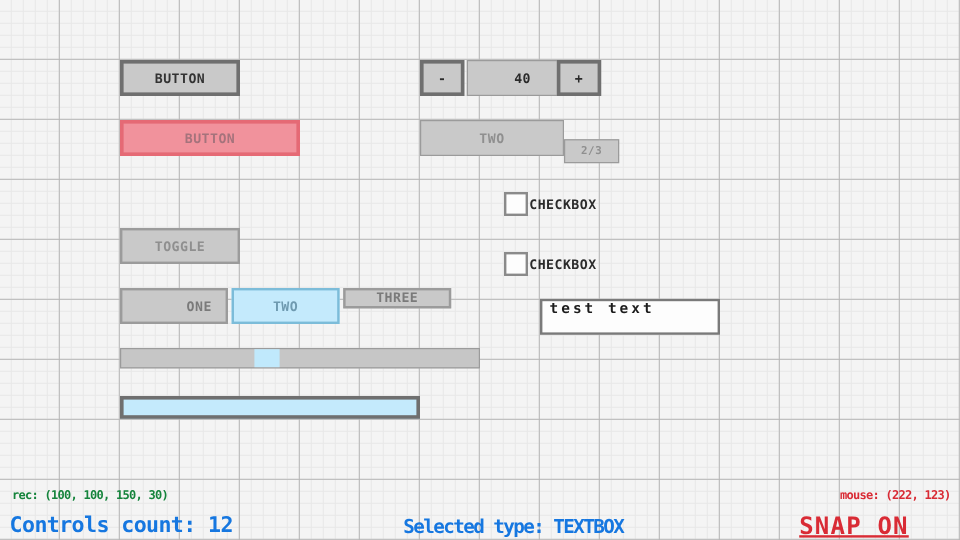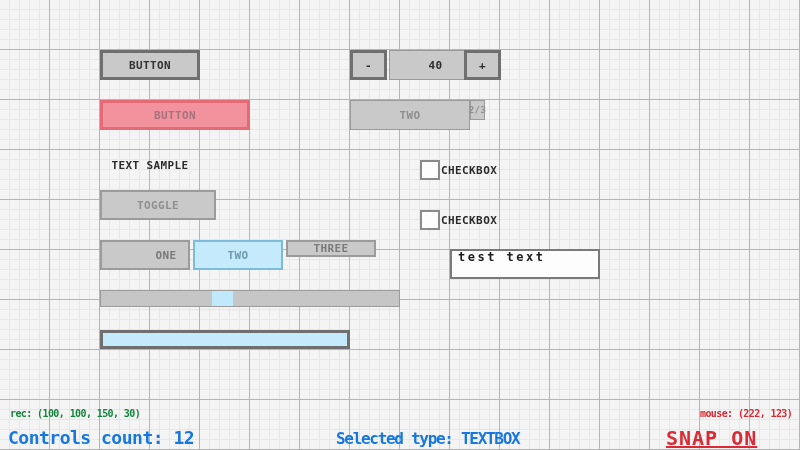--- a/index.html
+++ b/index.html
@@ -24,37 +24,37 @@
     display:flex; align-items:center; justify-content:center;
     font:bold 11px "DejaVu Sans Mono","Liberation Mono",monospace;
     letter-spacing:0.4px; color:#303030; user-select:none;
   }
   
   #btn-normal   { left:100px; top:50px;  width:100px; height:30px; background:#c9c9c9; border:3px solid #6f6f6f; color:#333333; }
   #btn-selected { left:100px; top:100px; width:150px; height:30px; background:#f1929c; border:3px solid #e56a75; color:#a5737c; }
   
   #text-sample  { left:100px; top:150px; width:100px; height:30px; color:#2b2b2b; }
   
-  #toggle       { left:100px; top:190px; width:116px; height:30px; background:#c9c9c9; border:2px solid #9b9b9b; color:#8f8f8f; }
+  #toggle       { left:100px; top:190px; width:100px; height:30px; background:#c9c9c9; border:2px solid #9b9b9b; color:#8f8f8f; }
   
   #seg-one   { left:100px; top:240px; width:90px; height:30px; background:#c9c9c9; border:2px solid #9b9b9b; color:#7a7a7a;padding-left:42px; }
   #seg-two   { left:193px; top:240px; width:90px; height:30px; background:#c4eafc; border:2px solid #7cbcd9; color:#6f9ab0; }
   #seg-three { left:286px; top:240px; width:90px; height:17px; background:#c9c9c9; border:2px solid #9b9b9b; color:#7a7a7a; }
   
   #slider        { left:100px; top:290px; width:300px; height:17px; background:#c6c6c6; border:1px solid #9b9b9b; }
   #slider-handle { position:absolute; left:111px; top:0;  width:21px; height:15px; background:#c0e9fc; }
   
   #progress { left:100px; top:330px; width:250px; height:19px; background:#c4eafc; border:3px solid #6f6f6f; }
   
   #stepper-minus { left:350px; top:50px; width:37px; height:30px; background:#c9c9c9; border:3px solid #6f6f6f; color:#2b2b2b; }
   #stepper-value { left:389px; top:50px; width:93px; height:30px; background:#c9c9c9; border:1px solid #9b9b9b; color:#2b2b2b; }
   #stepper-plus  { left:464px; top:50px; width:37px; height:30px; background:#c9c9c9; border:3px solid #6f6f6f; color:#2b2b2b; }
   
   #dropdown       { left:350px; top:100px; width:120px; height:30px; background:#c9c9c9; border:1px solid #9b9b9b; color:#8f8f8f; }
-  #dropdown-badge { left:470px; top:100px; width:15px;  height:20px; background:#c9c9c9; border:1px solid #9b9b9b; color:#8f8f8f; font-size:9px; letter-spacing:0.5px; }
+  #dropdown-badge { left:470px; top:116px; width:46px;  height:20px; background:#c9c9c9; border:1px solid #9b9b9b; color:#8f8f8f; font-size:9px; letter-spacing:0.5px; }
   
   #checkbox-top-box    { left:420px; top:160px; width:20px; height:20px; background:#fdfdfd; border:2px solid #8a8a8a; }
   #checkbox-top-label  { left:441px; top:160px; height:20px; color:#2b2b2b; }
   #checkbox-bot-box    { left:420px; top:210px; width:20px; height:20px; background:#fdfdfd; border:2px solid #8a8a8a; }
   #checkbox-bot-label  { left:441px; top:210px; height:20px; color:#2b2b2b; }
   
   #textbox {
     position:absolute; box-sizing:border-box;
     left:450px; top:249px; width:150px; height:30px;
     background:#fdfdfd; border:2px solid #7a7a7a;
@@ -71,21 +71,20 @@
 </style>
 </head>
 <body>
 
 <div id="canvas">
 
   <div class="ctl" id="btn-normal">BUTTON</div>
 
   <div class="ctl" id="btn-selected">BUTTON</div>
 
-  <div class="ctl" id="text-sample">TEXT SAMPLE</div>
 
   <div class="ctl" id="toggle">TOGGLE</div>
 
   <div class="ctl" id="seg-one">ONE</div>
   <div class="ctl" id="seg-two">TWO</div>
   <div class="ctl" id="seg-three">THREE</div>
 
   <div class="ctl" id="slider">
     <div id="slider-handle"></div>
   </div>

